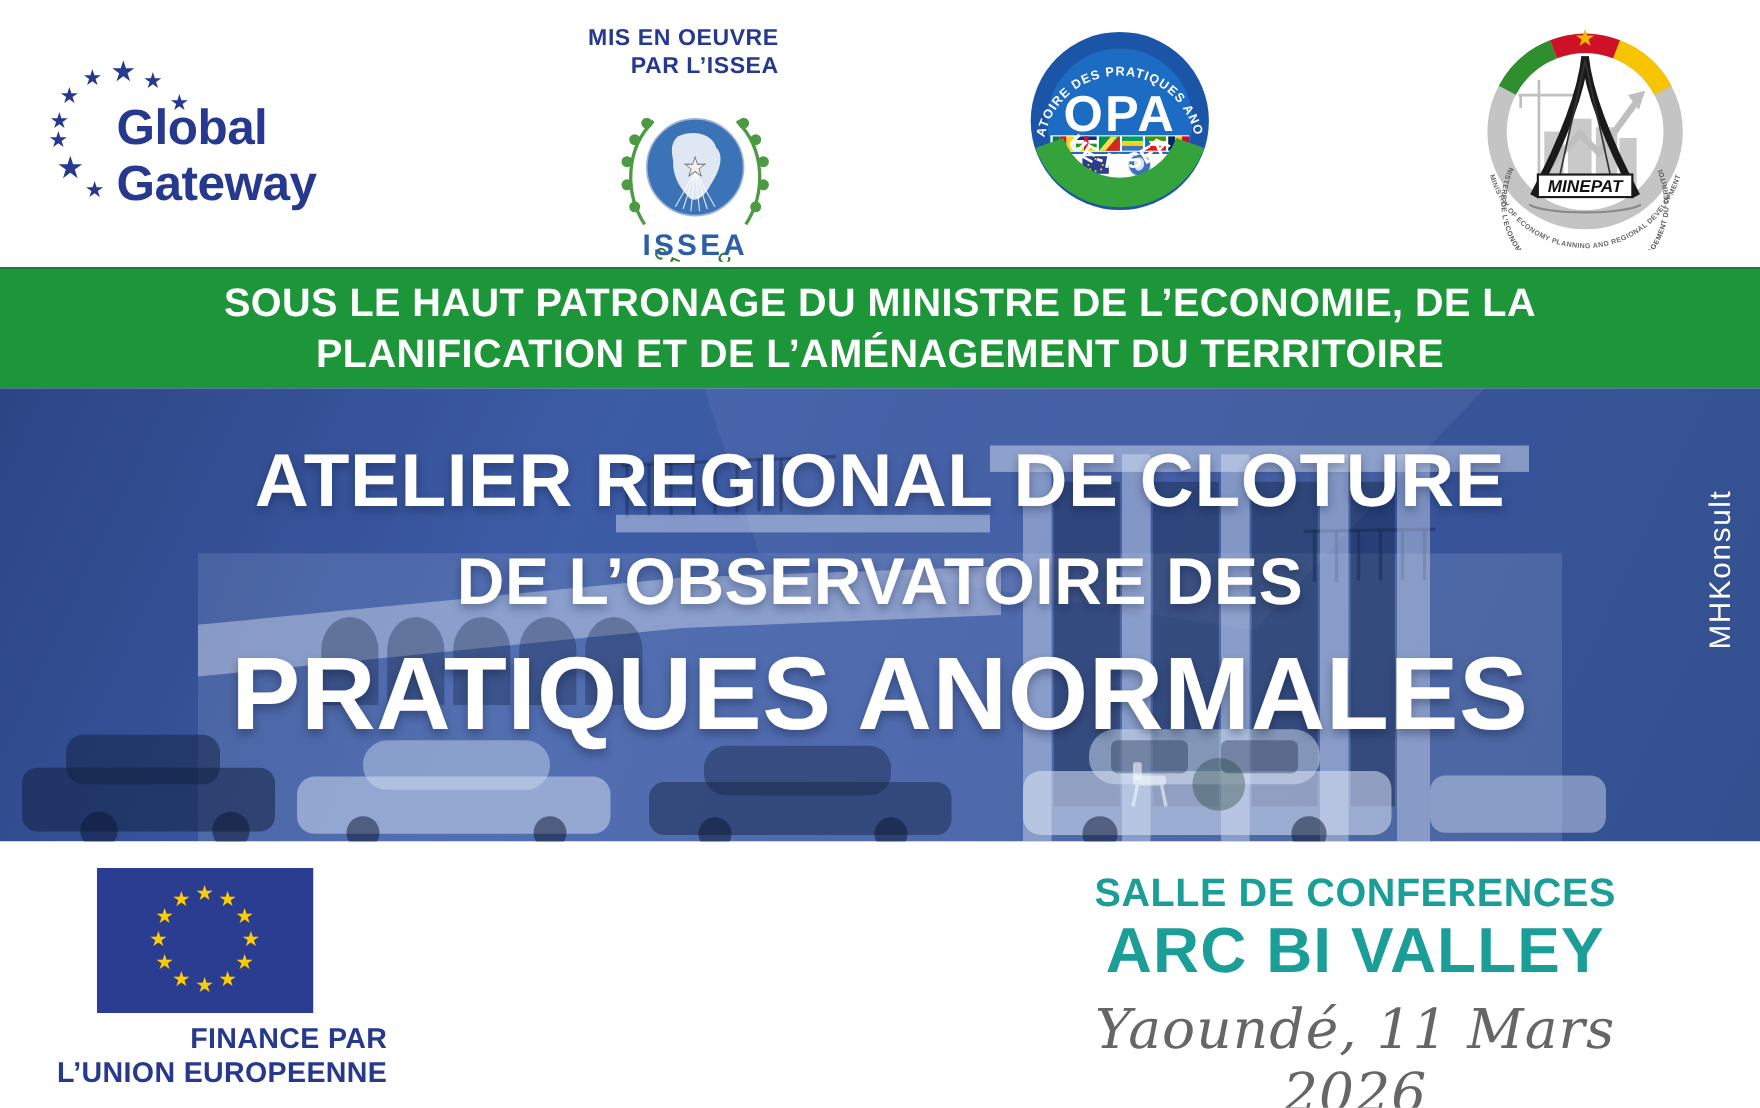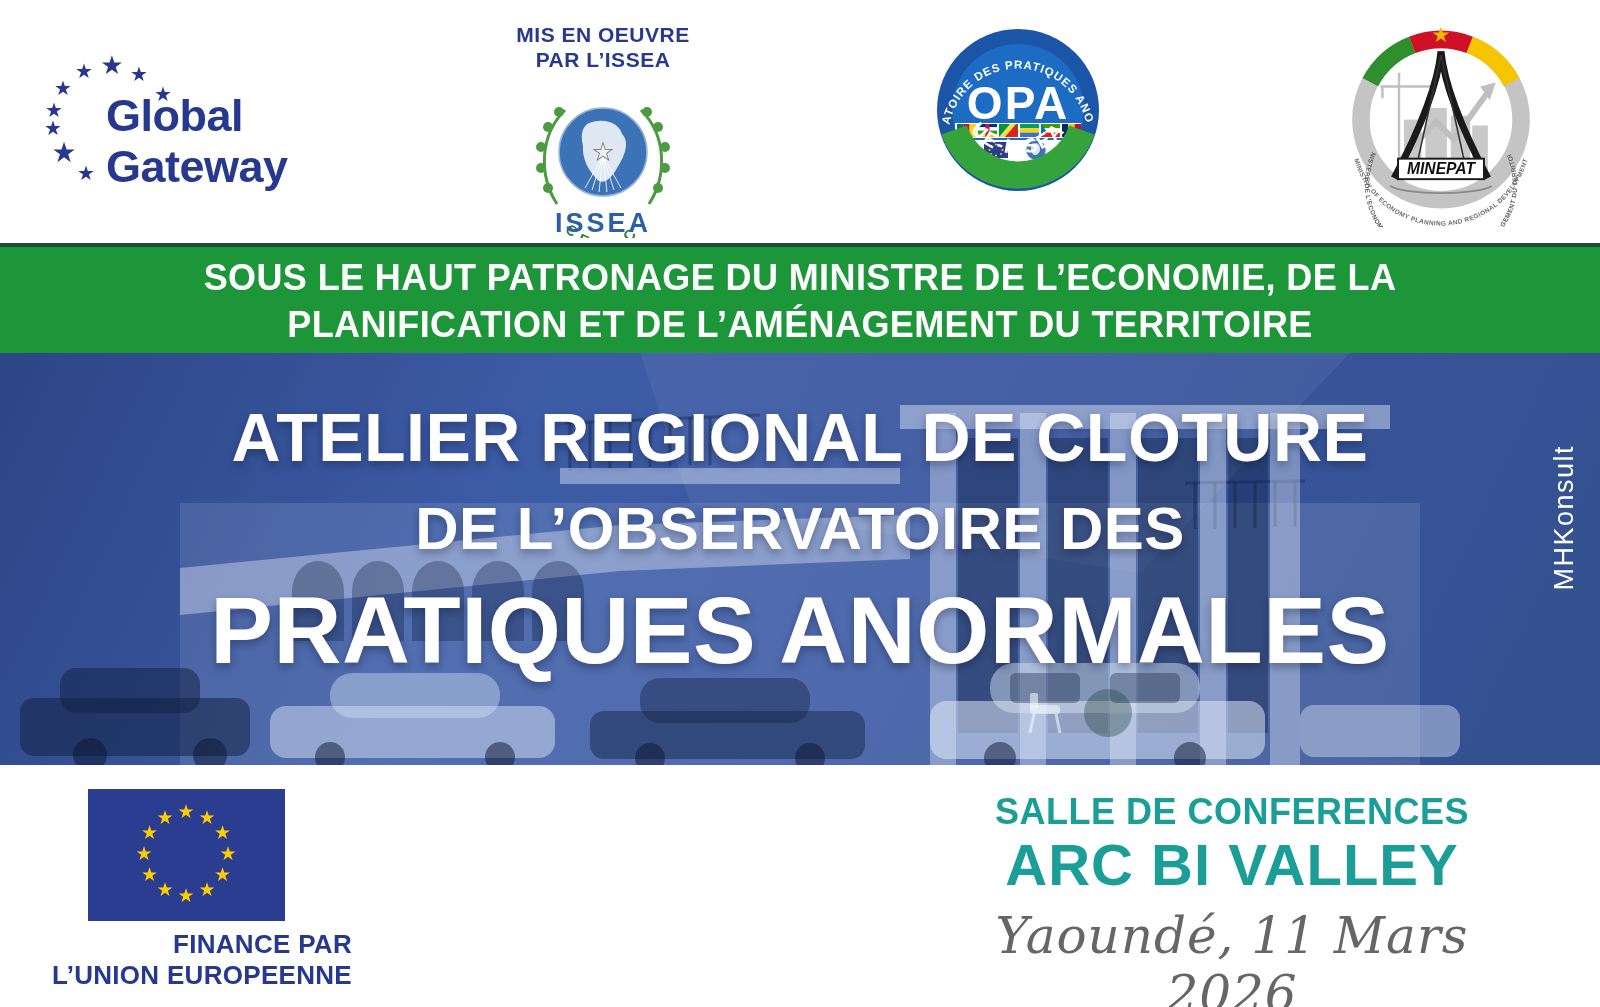--- a/index.html
+++ b/index.html
@@ -6,32 +6,32 @@
   body { background:#e8e8e8; font-family:"Liberation Sans", sans-serif; }
   .poster { position:relative; width:1600px; height:1007px; background:#fff; overflow:hidden; margin:0 auto; }
 
   
   .hdr { position:absolute; top:0; left:0; width:1600px; height:243px; background:#fff; }
 
   .gg { position:absolute; left:42px; top:50px; width:300px; height:160px; }
   .gg .star { position:absolute; color:#27398E; transform:translate(-50%,-50%); line-height:1; }
   .gg-word { position:absolute; left:64px; top:40px; font-size:45px; line-height:51px; font-weight:700; color:#27398E; letter-spacing:-0.5px; }
 
-  .issea-block { position:absolute; left:498px; top:22px; width:210px; text-align:center; }
+  .issea-block { position:absolute; left:498px; top:22px; width:210px; text-align:right; }
   .issea-cap { font-size:21px; line-height:25px; font-weight:800; color:#27398E; letter-spacing:0.5px; }
   .issea-block svg { margin-top:4px; }
 
   .opa-block { position:absolute; left:918px; top:24px; width:200px; text-align:center; }
   .opa-web { margin-top:8px; font-size:19px; font-weight:700; color:#111; letter-spacing:0.2px; }
 
   .minepat-block { position:absolute; left:1338px; top:22px; width:205px; text-align:center; }
 
   
   .band { position:absolute; top:243px; left:0; width:1600px; height:110px; background:#1D9539;
-          border-top:4px solid #14532d; text-align:center; color:#fff; font-weight:800; padding-top:7px; }
+          border-top:1px solid #14532d; text-align:center; color:#fff; font-weight:800; padding-top:7px; }
   .band-line { font-size:36px; line-height:47px; letter-spacing:0.4px; }
 
   
   .hero { position:absolute; top:353px; left:0; width:1600px; height:412px;
           background:linear-gradient(115deg,#2C4585 0%, #3D5CA6 32%, #3A57A0 58%, #33508F 100%); }
   .hero-bg { position:absolute; left:0; top:0; width:1600px; height:412px; z-index:1; }
   .hero-title { position:relative; z-index:2; text-align:center; color:#fff; font-weight:800;
                 padding-top:42px; text-shadow:0 4px 9px rgba(8,18,48,0.35); }
   .t1 { font-size:68px; line-height:84px; letter-spacing:0.5px; }
   .t2 { font-size:60px; line-height:100px; letter-spacing:0.5px; }

